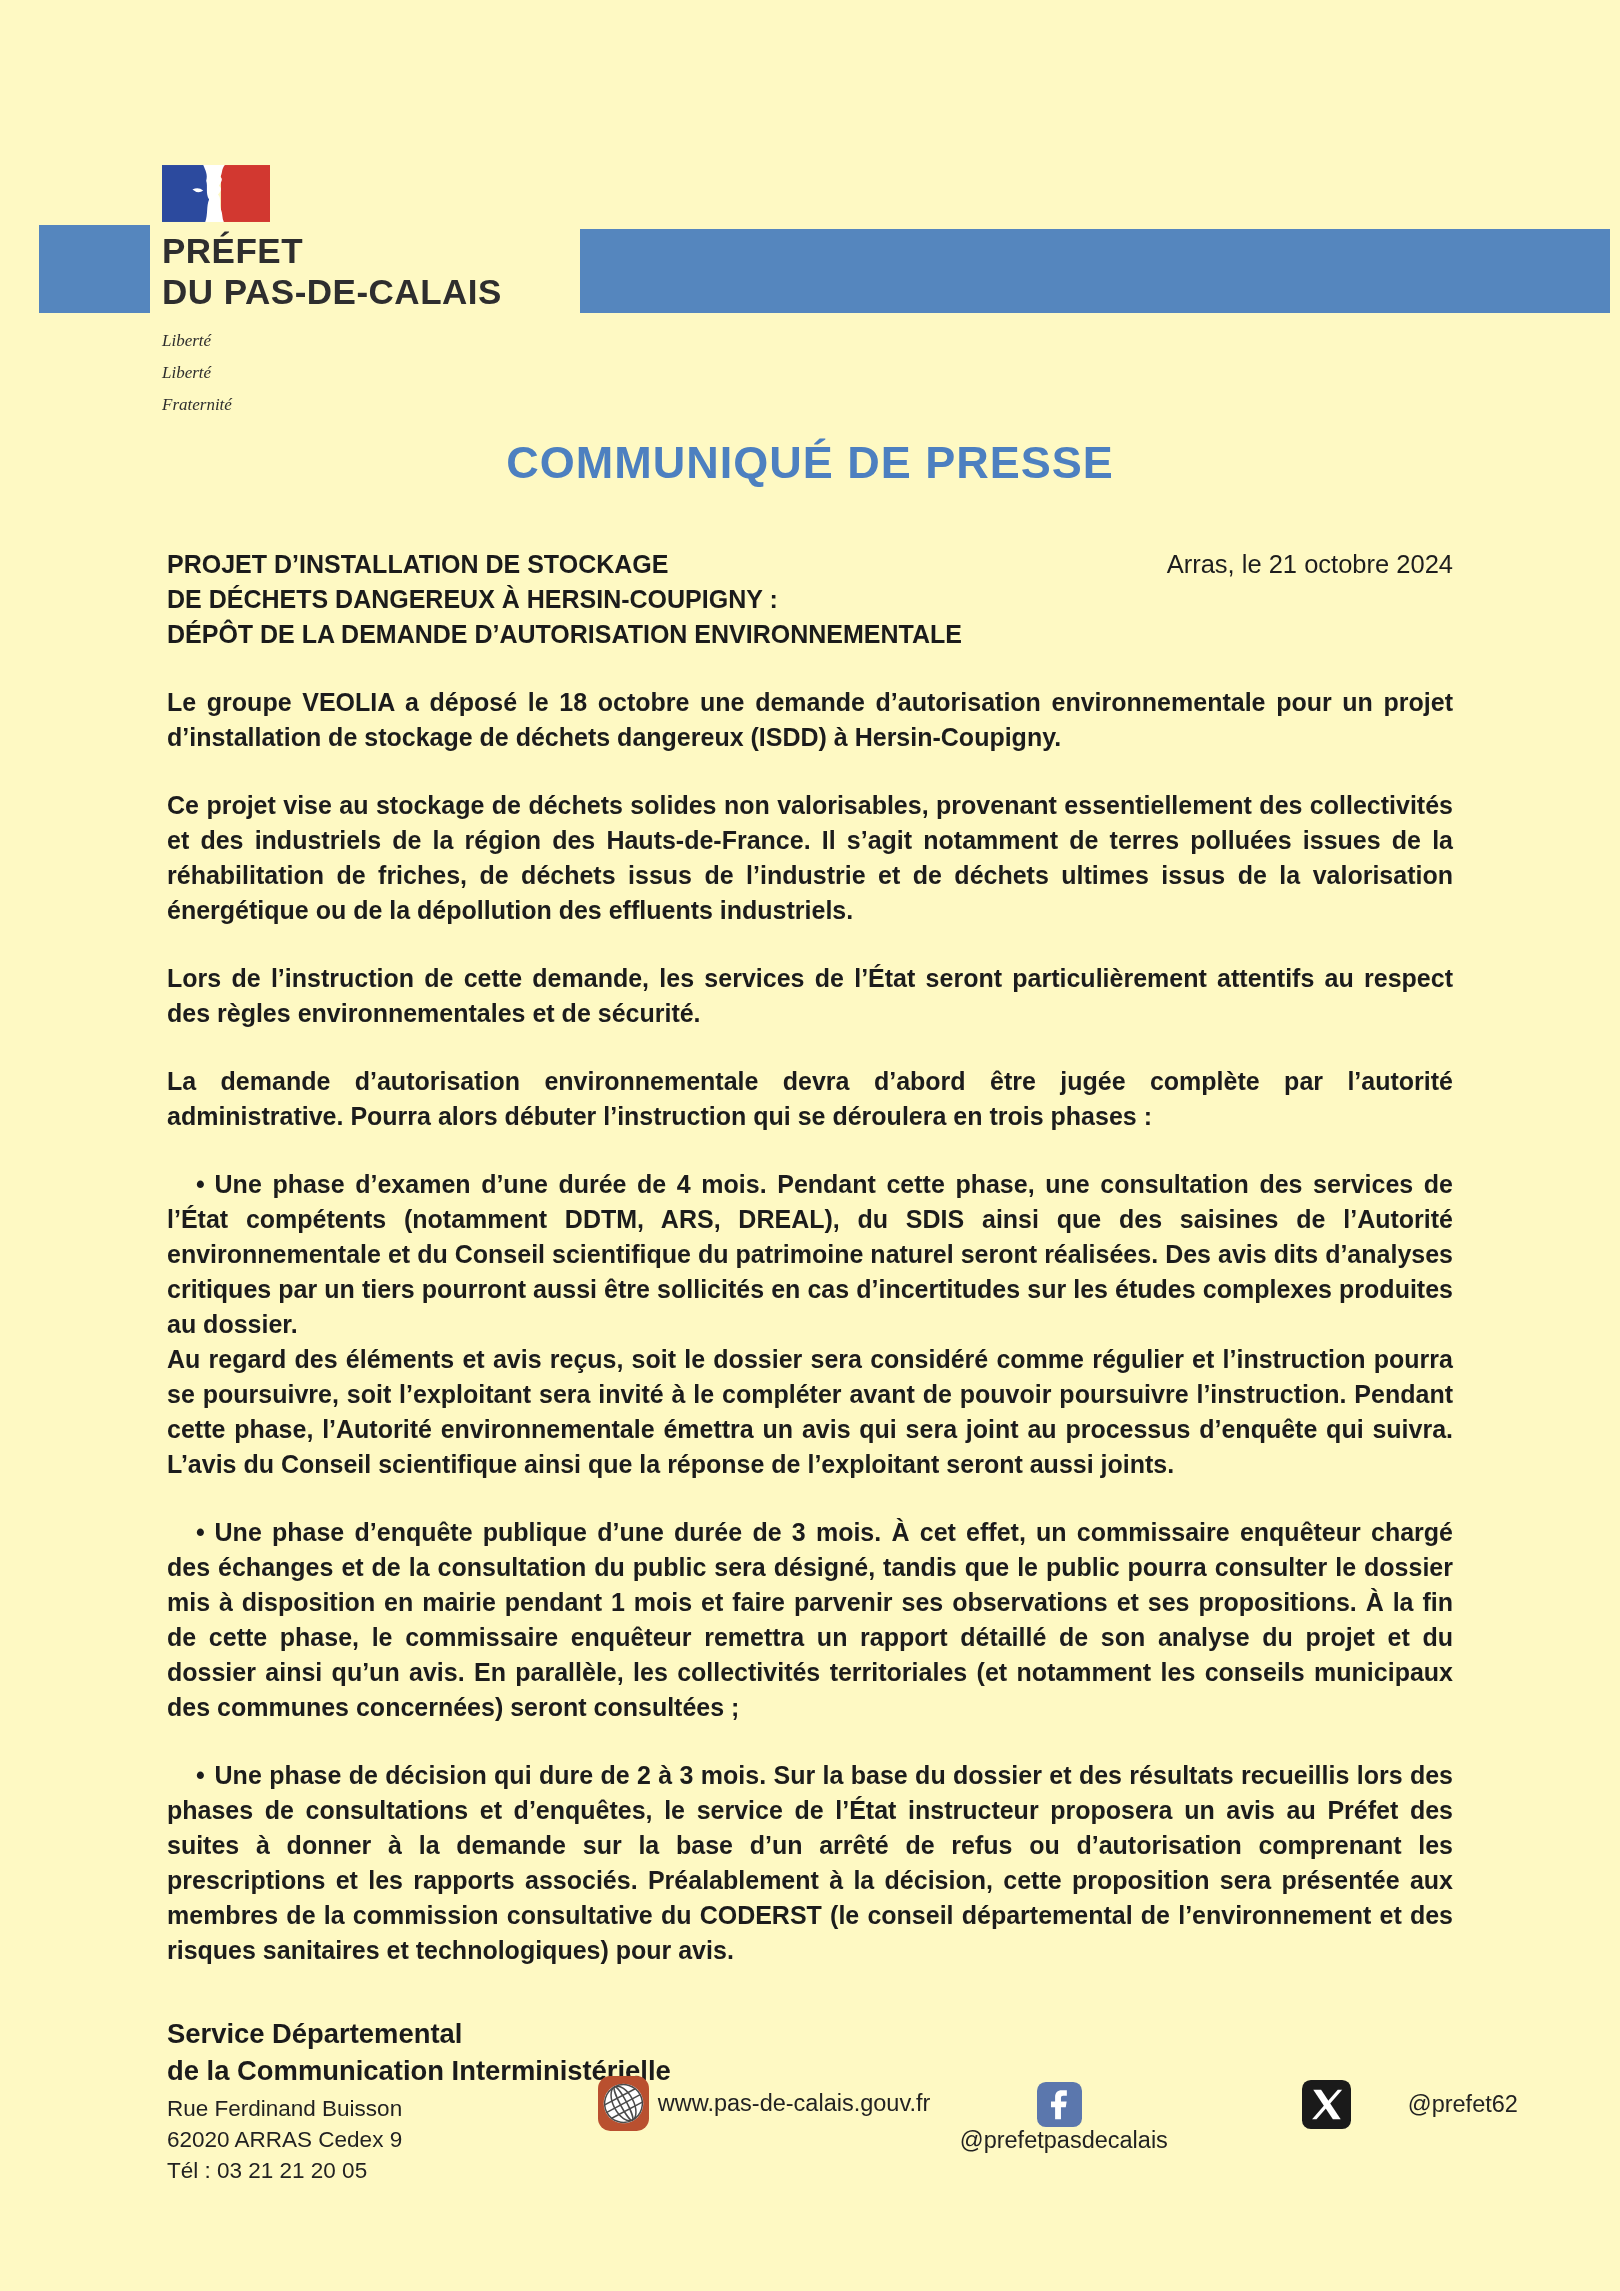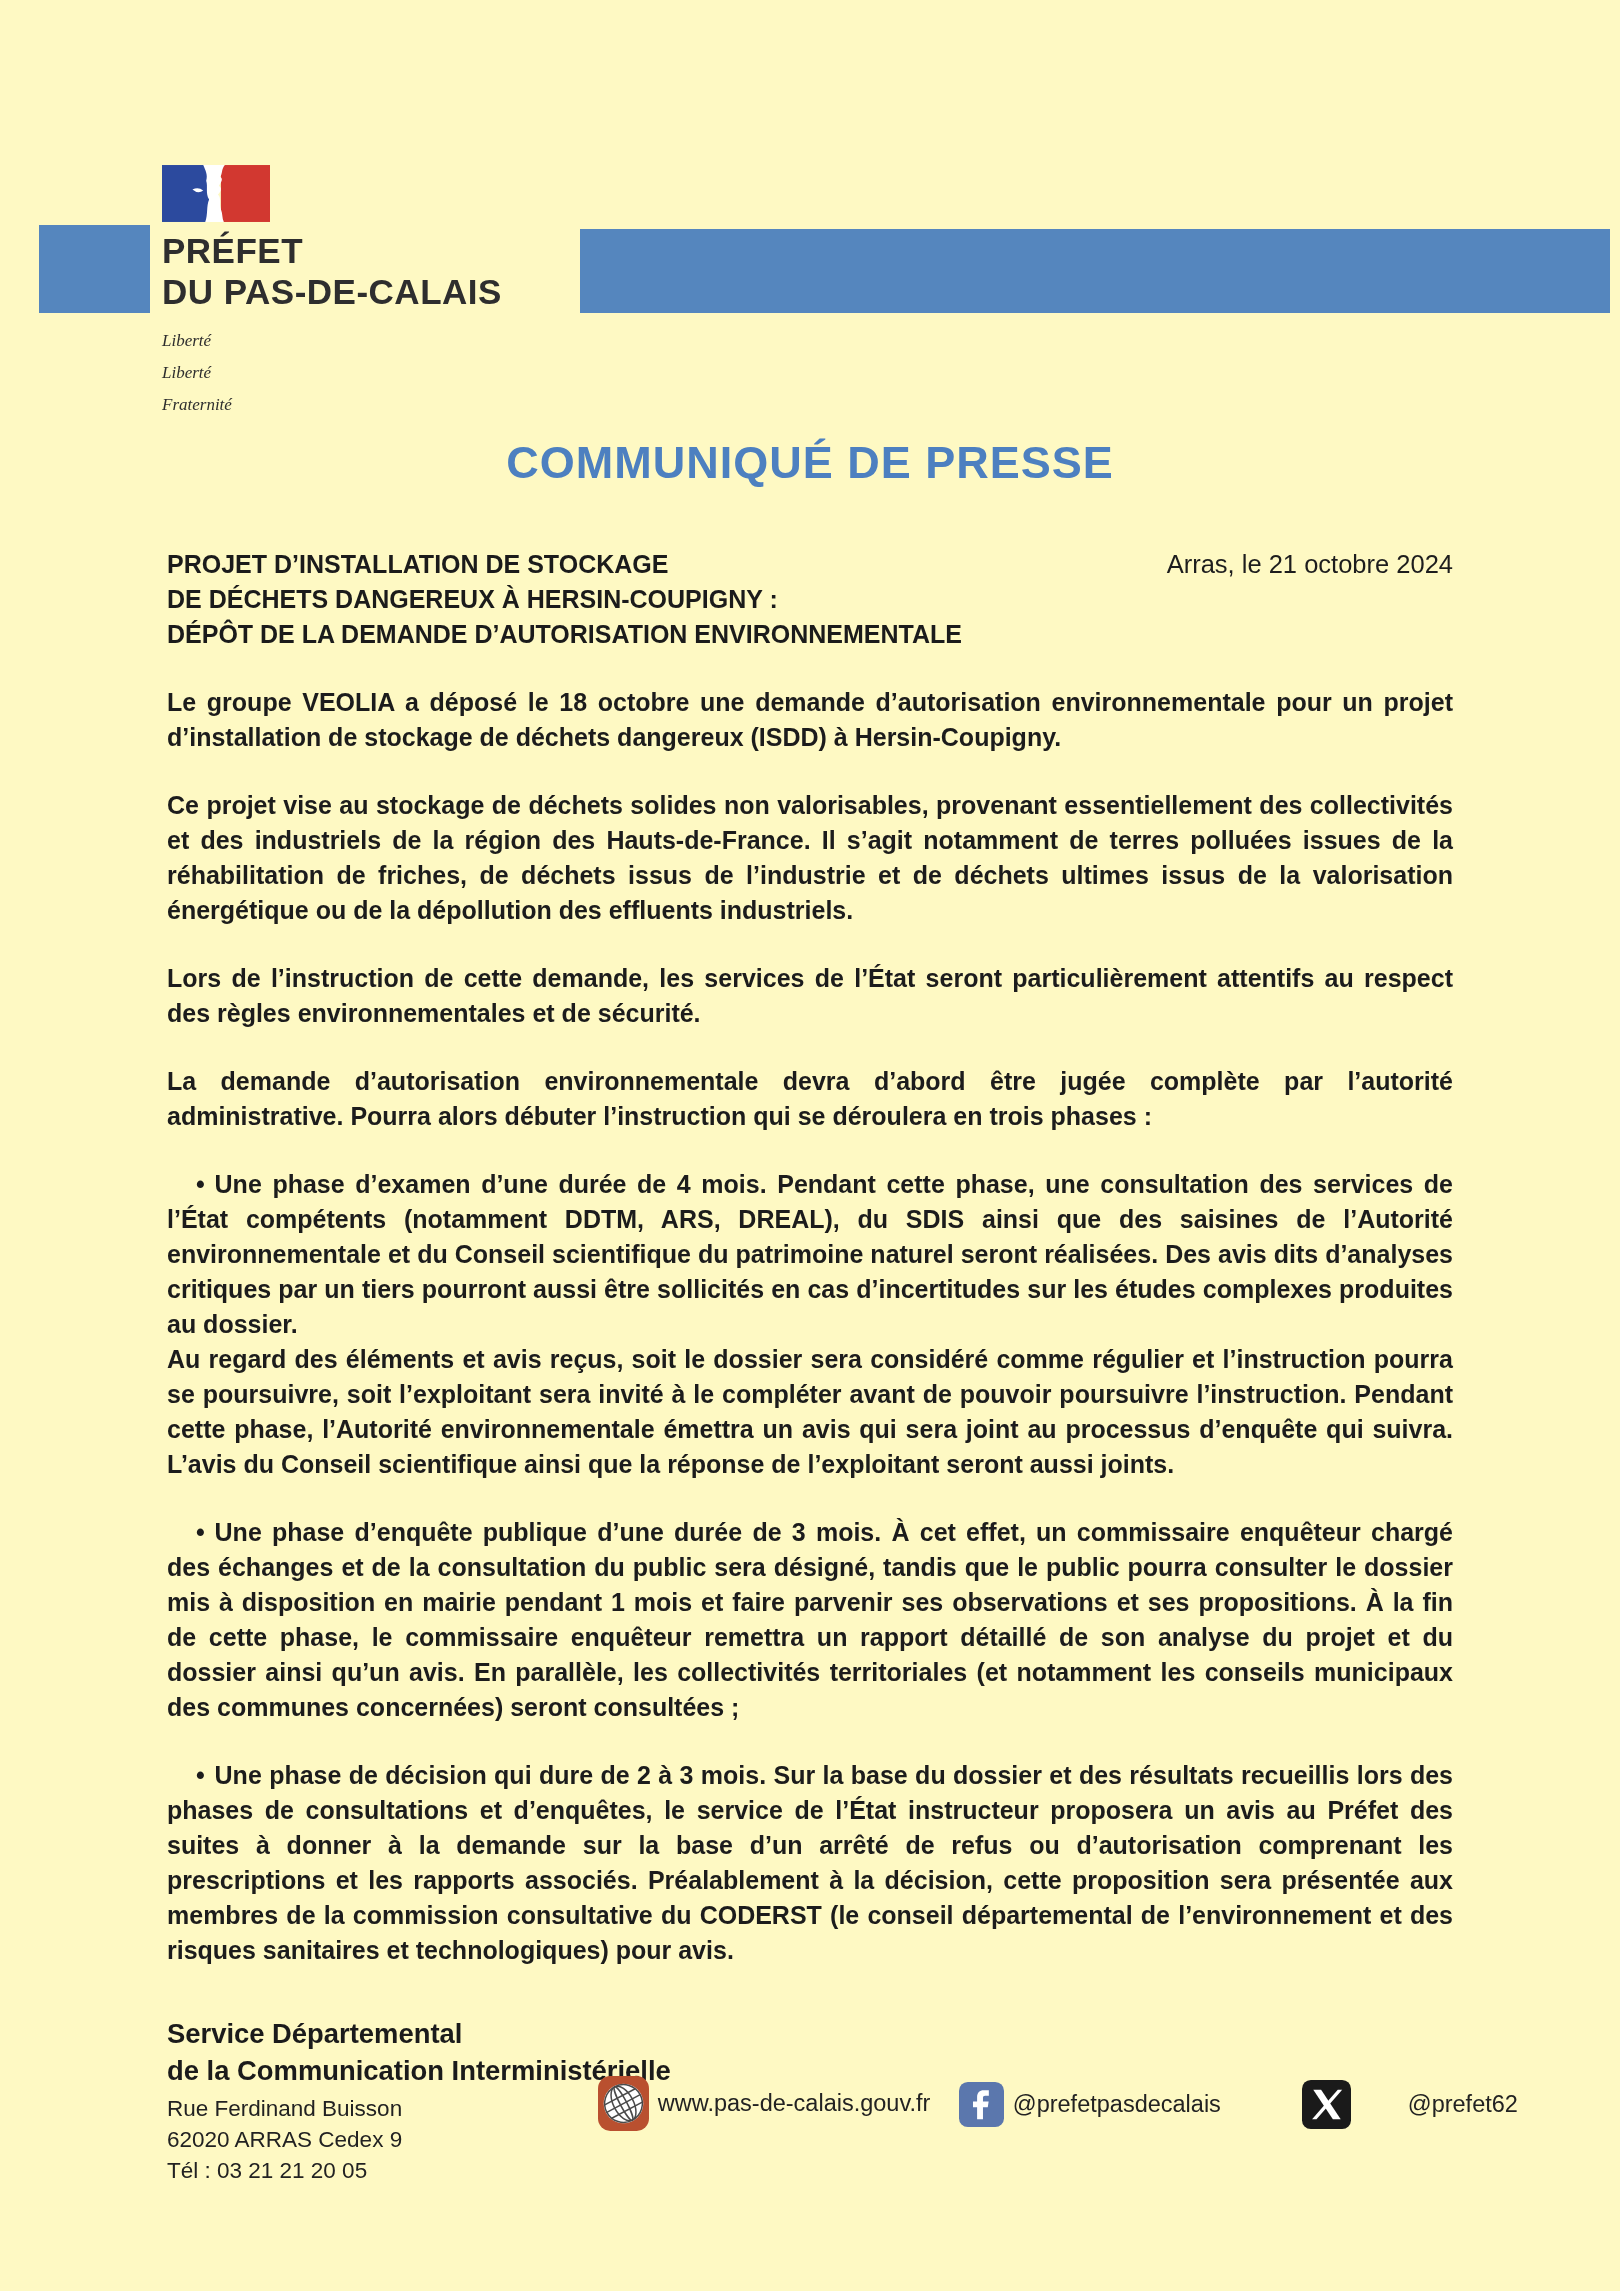--- a/index.html
+++ b/index.html
@@ -71,21 +71,21 @@
   .footer-service {
     font-weight:bold; font-size:27.4px; line-height:37px; color:#1b1b1b;
   }
   .footer-address { margin-top:3.9px; font-size:22.5px; line-height:31px; color:#222; }
 
   .footer-links { position:absolute; left:431px; top:61px; width:853px; height:59px; }
   .link-group { position:absolute; display:flex; align-items:center; }
   .link-group .icon { display:block; }
   .link-label { margin-left:8.8px; font-size:23.5px; color:#222; white-space:nowrap; }
   .lg-web { left:0; top:0; }
-  .lg-fb  { left:361px; top:5.9px; }
+  .lg-fb  { left:353px; top:5.9px;flex-direction:column; }
   .lg-x   { left:704px; top:3.9px;gap:48px; }
 </style>
 </head>
 <body>
 
 <div class="page">
 
   <div class="accent-left"></div>
   <div class="accent-right"></div>
 

